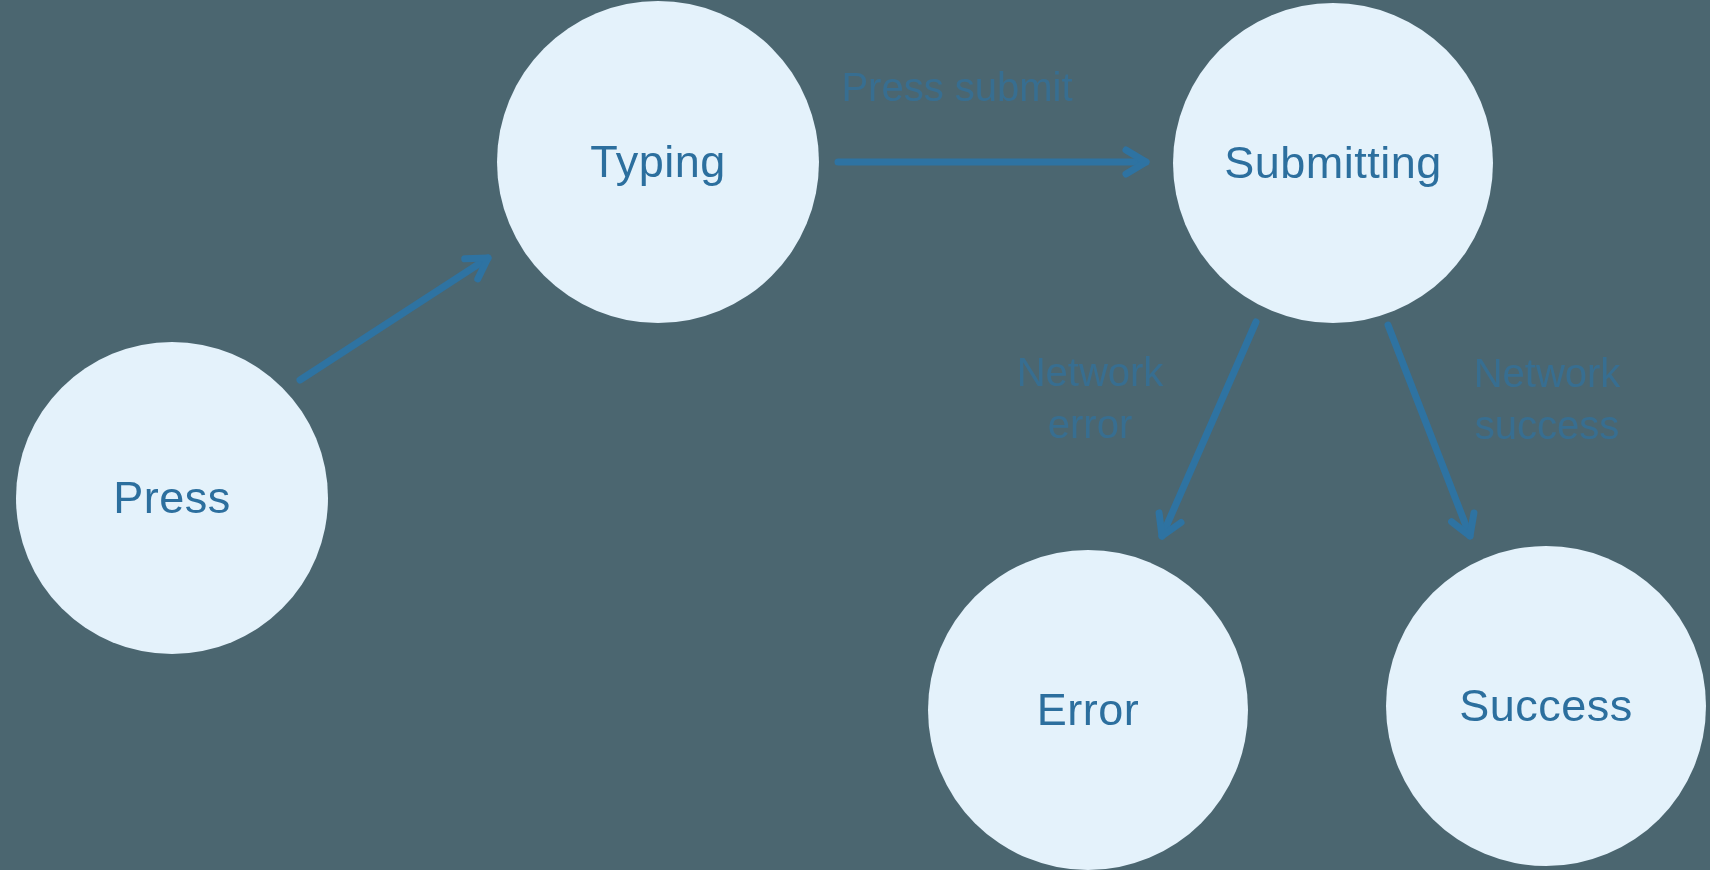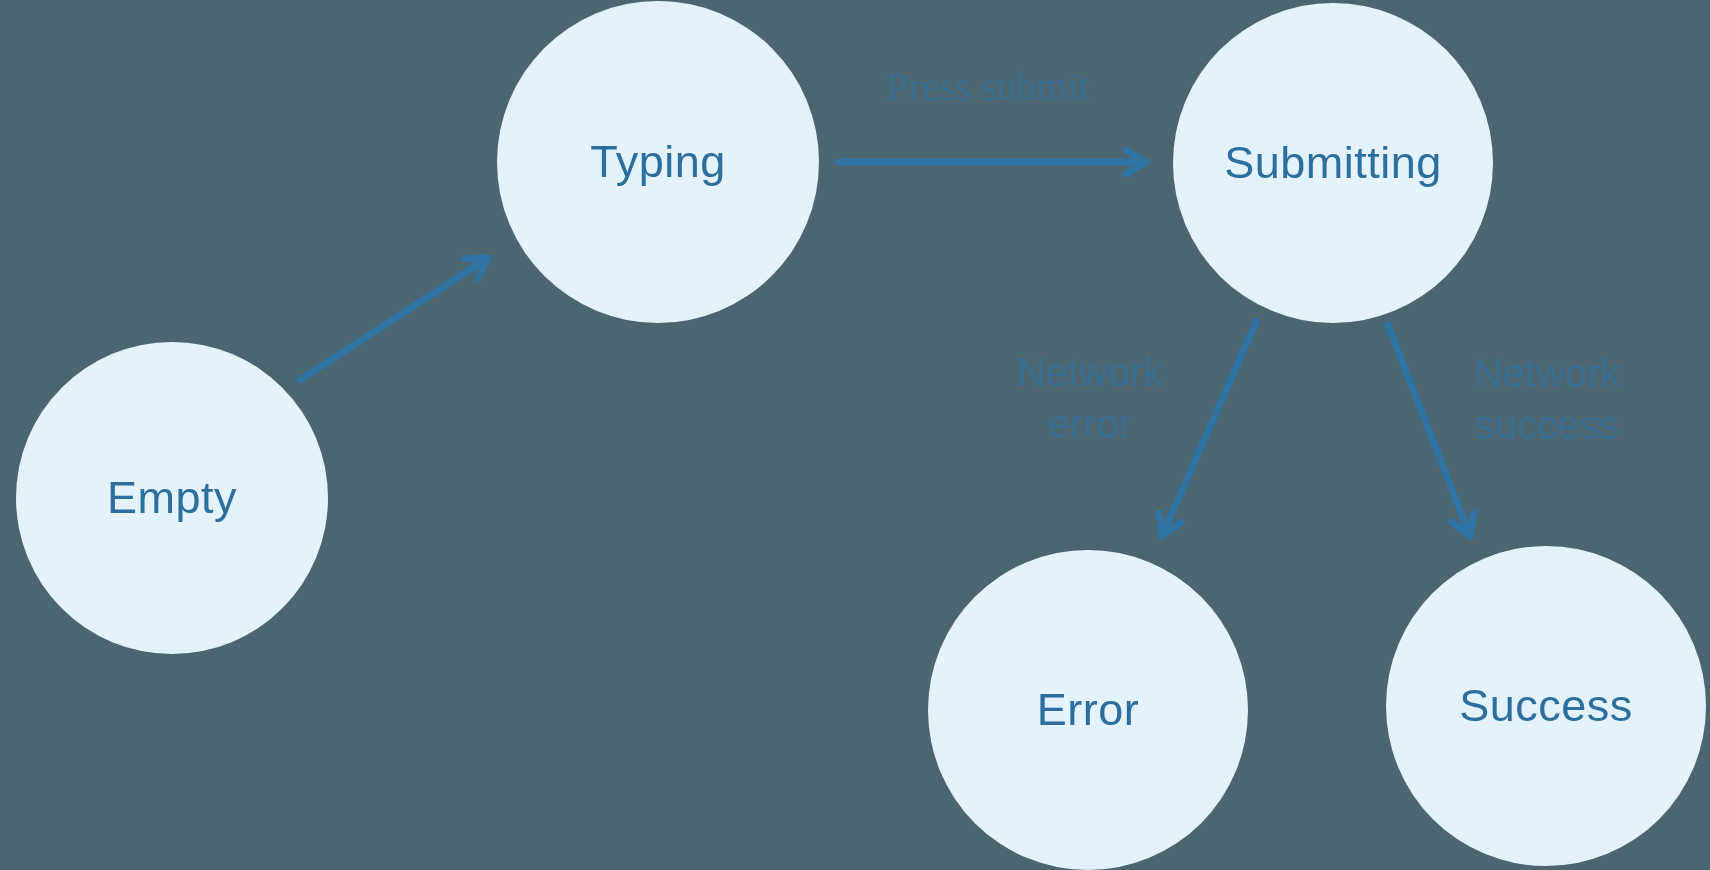--- a/index.html
+++ b/index.html
@@ -39,21 +39,21 @@
     transform: translateX(-50%);
     color: #2E73A2;
     opacity: 0.66;
     font-size: 40px;
     font-weight: 500;
     line-height: 52px;
     text-align: center;
     white-space: nowrap;
   }
   .label-start-typing    { left: 328px;  top: 186px; }
-  .label-press-submit    { left: 988px;  top: 61px; font-family: Liberation Serif, serif;  }
+  .label-press-submit    { left: 957px;  top: 61px;  }
   .label-network-error   { left: 1090px; top: 346px; }
   .label-network-success { left: 1547px; top: 347px; }
 </style>
 </head>
 <body>
 
 <div class="canvas">
 
   <svg class="arrows-layer" viewBox="0 0 1710 870" xmlns="http://www.w3.org/2000/svg">
     <defs>
@@ -61,21 +61,21 @@
         <path d="M6,5 L26,17 L6,29" fill="none" stroke="#2E73A2" stroke-width="7" stroke-linecap="round" stroke-linejoin="round"></path>
       </marker>
     </defs>
     <line x1="300" y1="380" x2="488" y2="258" stroke="#2E73A2" stroke-width="7" stroke-linecap="round" marker-end="url(#arrowhead)"></line>
     <line x1="838" y1="162" x2="1146" y2="162" stroke="#2E73A2" stroke-width="7" stroke-linecap="round" marker-end="url(#arrowhead)"></line>
     <line x1="1256" y1="322" x2="1162" y2="536" stroke="#2E73A2" stroke-width="7" stroke-linecap="round" marker-end="url(#arrowhead)"></line>
     <line x1="1388" y1="325" x2="1470" y2="536" stroke="#2E73A2" stroke-width="7" stroke-linecap="round" marker-end="url(#arrowhead)"></line>
   </svg>
 
   <div class="node node-empty">
-    <span>Empty</span>
+    <span>Press</span>
   </div>
 
   <div class="node node-typing">
     <span>Typing</span>
   </div>
 
   <div class="node node-submitting">
     <span>Submitting</span>
   </div>
 

